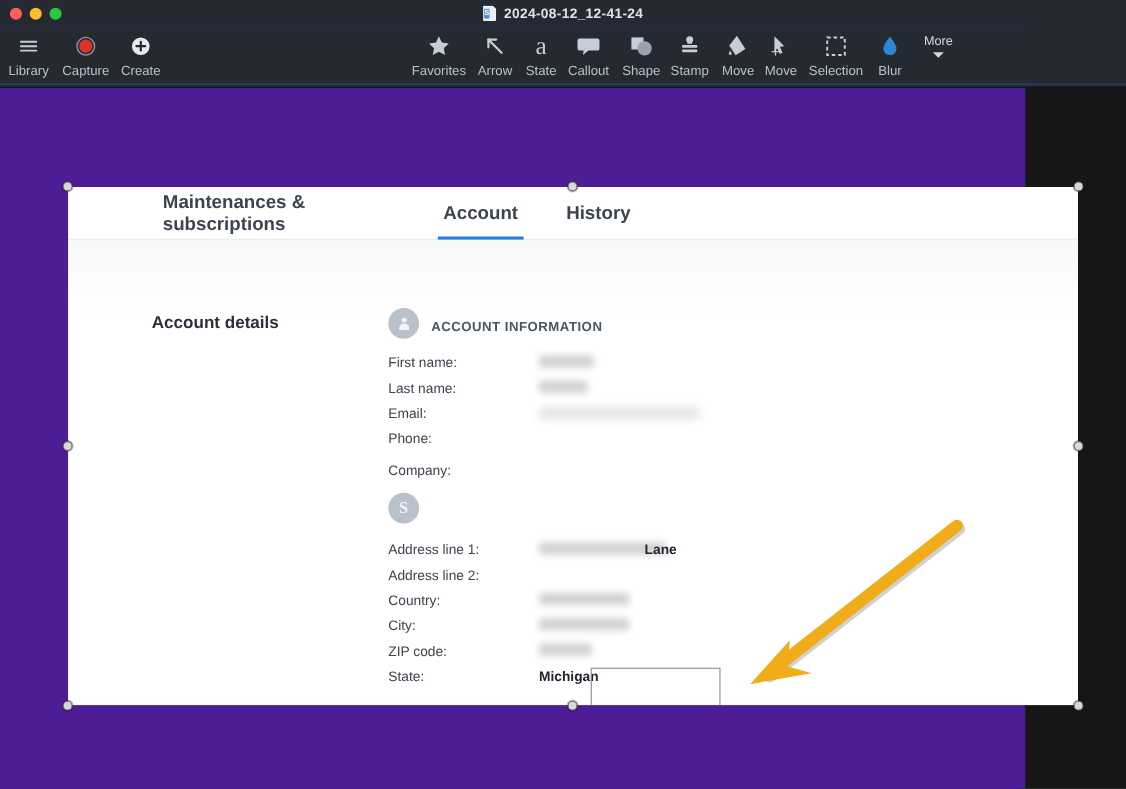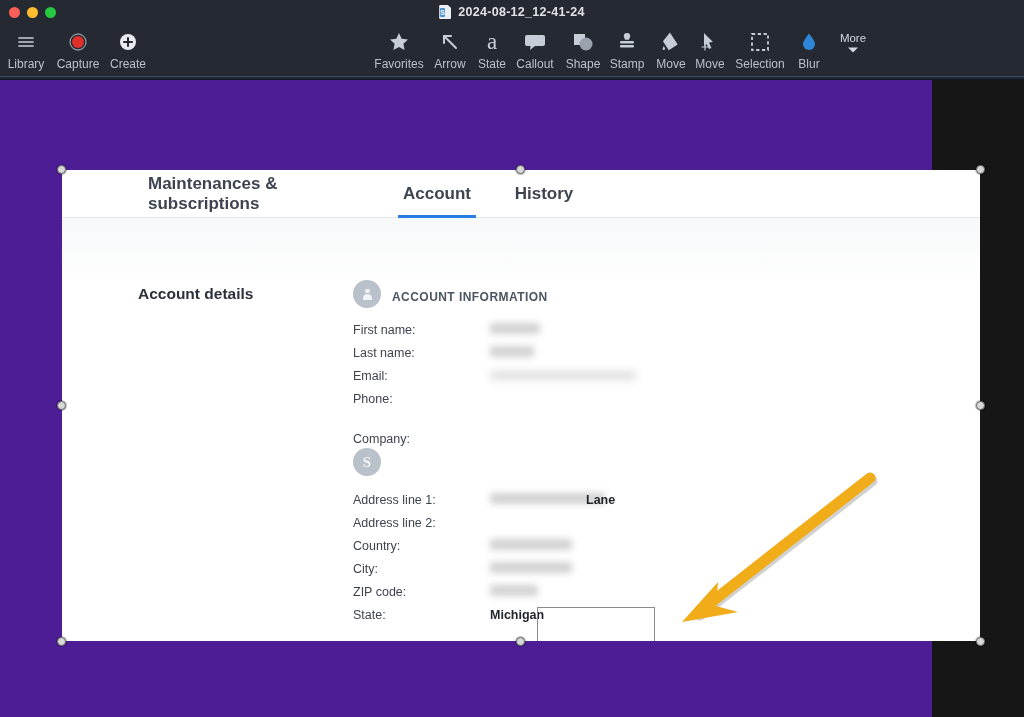--- a/index.html
+++ b/index.html
@@ -343,21 +343,21 @@
         <div class="row-label" style="left:291px; top:105px;">First name:</div>
         <div class="blurbar" style="left:428px; top:105px; width:50px; height:11px;"></div>
 
         <div class="row-label" style="left:291px; top:128px;">Last name:</div>
         <div class="blurbar" style="left:428px; top:128px; width:44px; height:11px;"></div>
 
         <div class="row-label" style="left:291px; top:151px;">Email:</div>
         <div class="blurbar soft" style="left:428px; top:153px; width:146px; height:9px;"></div>
 
         <div class="row-label" style="left:291px; top:174px;">Phone:</div>
-        <div class="row-label" style="left:291px; top:214px;">Company:</div>
+        <div class="row-label" style="left:291px; top:203px;">Company:</div>
 
         <div class="sec-icon" style="left:291px; top:230px;">
           <span class="dollar">S</span>
         </div>
 
         <div class="row-label" style="left:291px; top:275px;">Address line 1:</div>
         <div class="blurbar" style="left:428px; top:275px; width:115px; height:11px;"></div>
         <div class="row-value-clear" style="left:524px; top:275px;">Lane</div>
 
         <div class="row-label" style="left:291px; top:298px;">Address line 2:</div>

